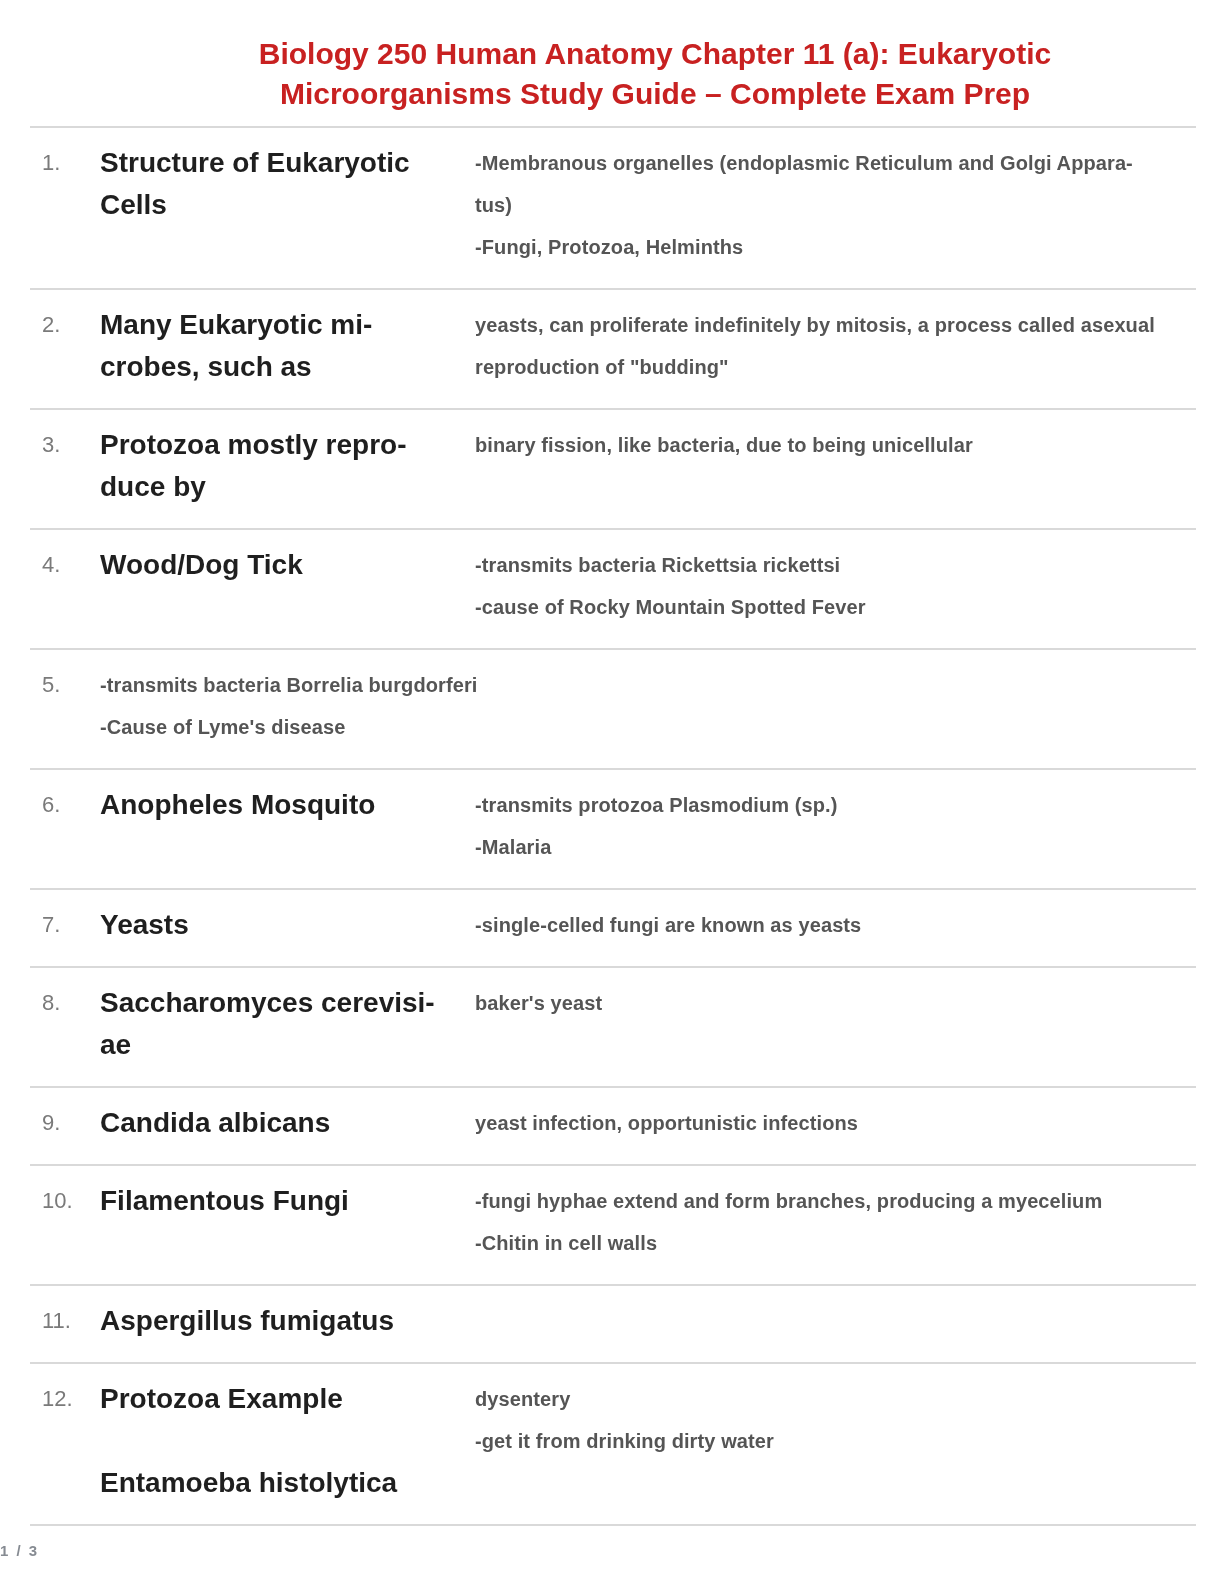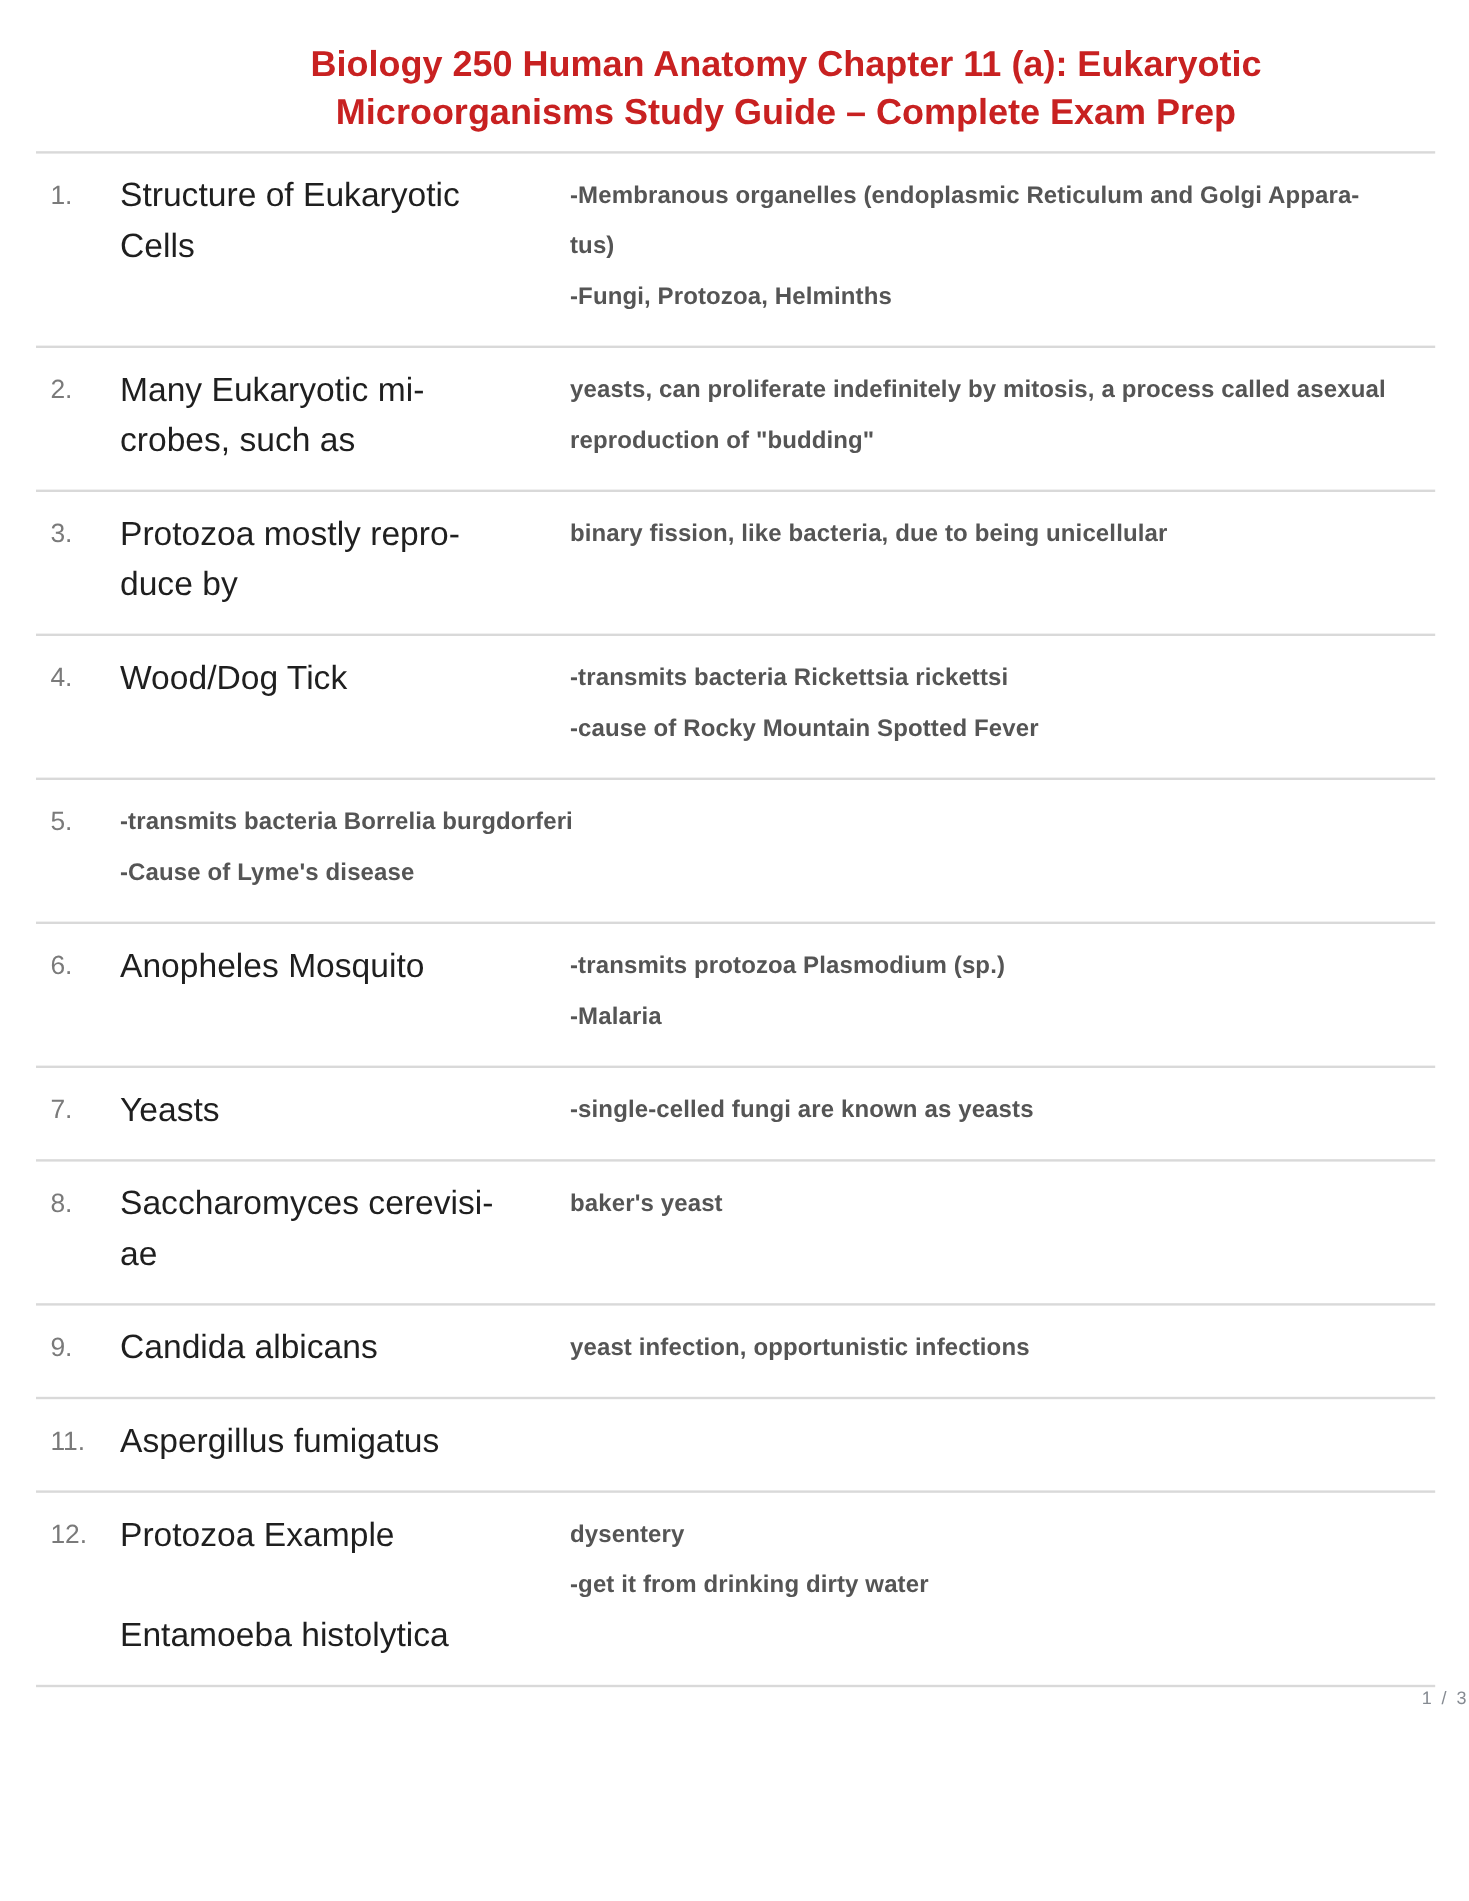--- a/index.html
+++ b/index.html
@@ -50,41 +50,41 @@
     font-weight: 300;
     font-size: 22px;
     line-height: 42px;
   }
   .cell-term {
     box-sizing: border-box;
     flex: 0 0 375px;
     width: 375px;
     padding-right: 10px;
     color: var(--term-dark, #1f1f1f);
-    font-weight: 400;
+    font-weight: 700;
     font-size: 28px;
     line-height: 42px;
     white-space: pre-line;
   }
   .cell-def {
     flex: 1 1 auto;
     min-width: 0;
     color: var(--def-gray, #555555);
     font-weight: 700;
     font-size: 20px;
     letter-spacing: 0.1px;
     line-height: 42px;
     white-space: pre-line;
   }
   .footer {
-    margin-top: 1px;
-    text-align: right;
+    margin-top: 16px;
+    text-align: left;
     color: var(--footer-gray, #868b92);
     font-size: 15px;
-    font-weight: 400;
+    font-weight: 700;
     letter-spacing: 2px;
   }
 </style>
 </head>
 <body>
 
 <div class="page">
 
   <h1 class="title">Biology 250 Human Anatomy Chapter 11 (a): Eukaryotic
 Microorganisms Study Guide – Complete Exam Prep</h1>
@@ -146,20 +146,26 @@
 ae</div>
       <div class="cell-def">baker's yeast</div>
     </div>
 
     <div class="row">
       <div class="cell-num">9.</div>
       <div class="cell-term">Candida albicans</div>
       <div class="cell-def">yeast infection, opportunistic infections</div>
     </div>
 
+    <div class="row">
+      <div class="cell-num">10.</div>
+      <div class="cell-term">Filamentous Fungi</div>
+      <div class="cell-def">-fungi hyphae extend and form branches, producing a myecelium
+-Chitin in cell walls</div>
+    </div>
 
     <div class="row">
       <div class="cell-num">11.</div>
       <div class="cell-term">Aspergillus fumigatus</div>
     </div>
 
     <div class="row">
       <div class="cell-num">12.</div>
       <div class="cell-term">Protozoa Example
 

